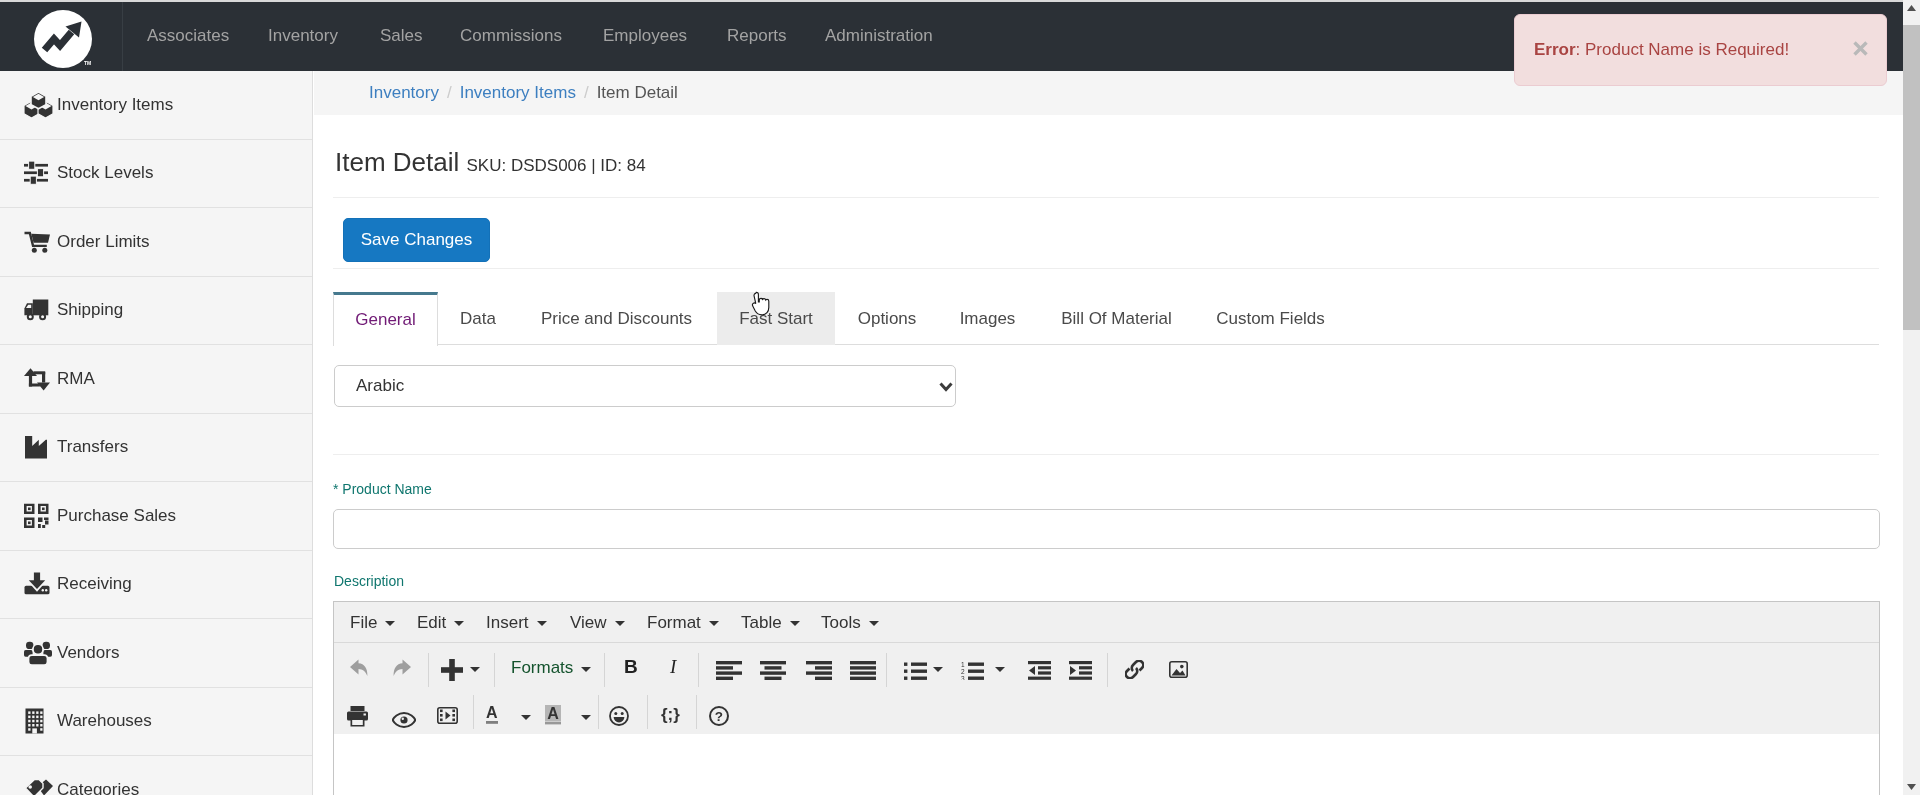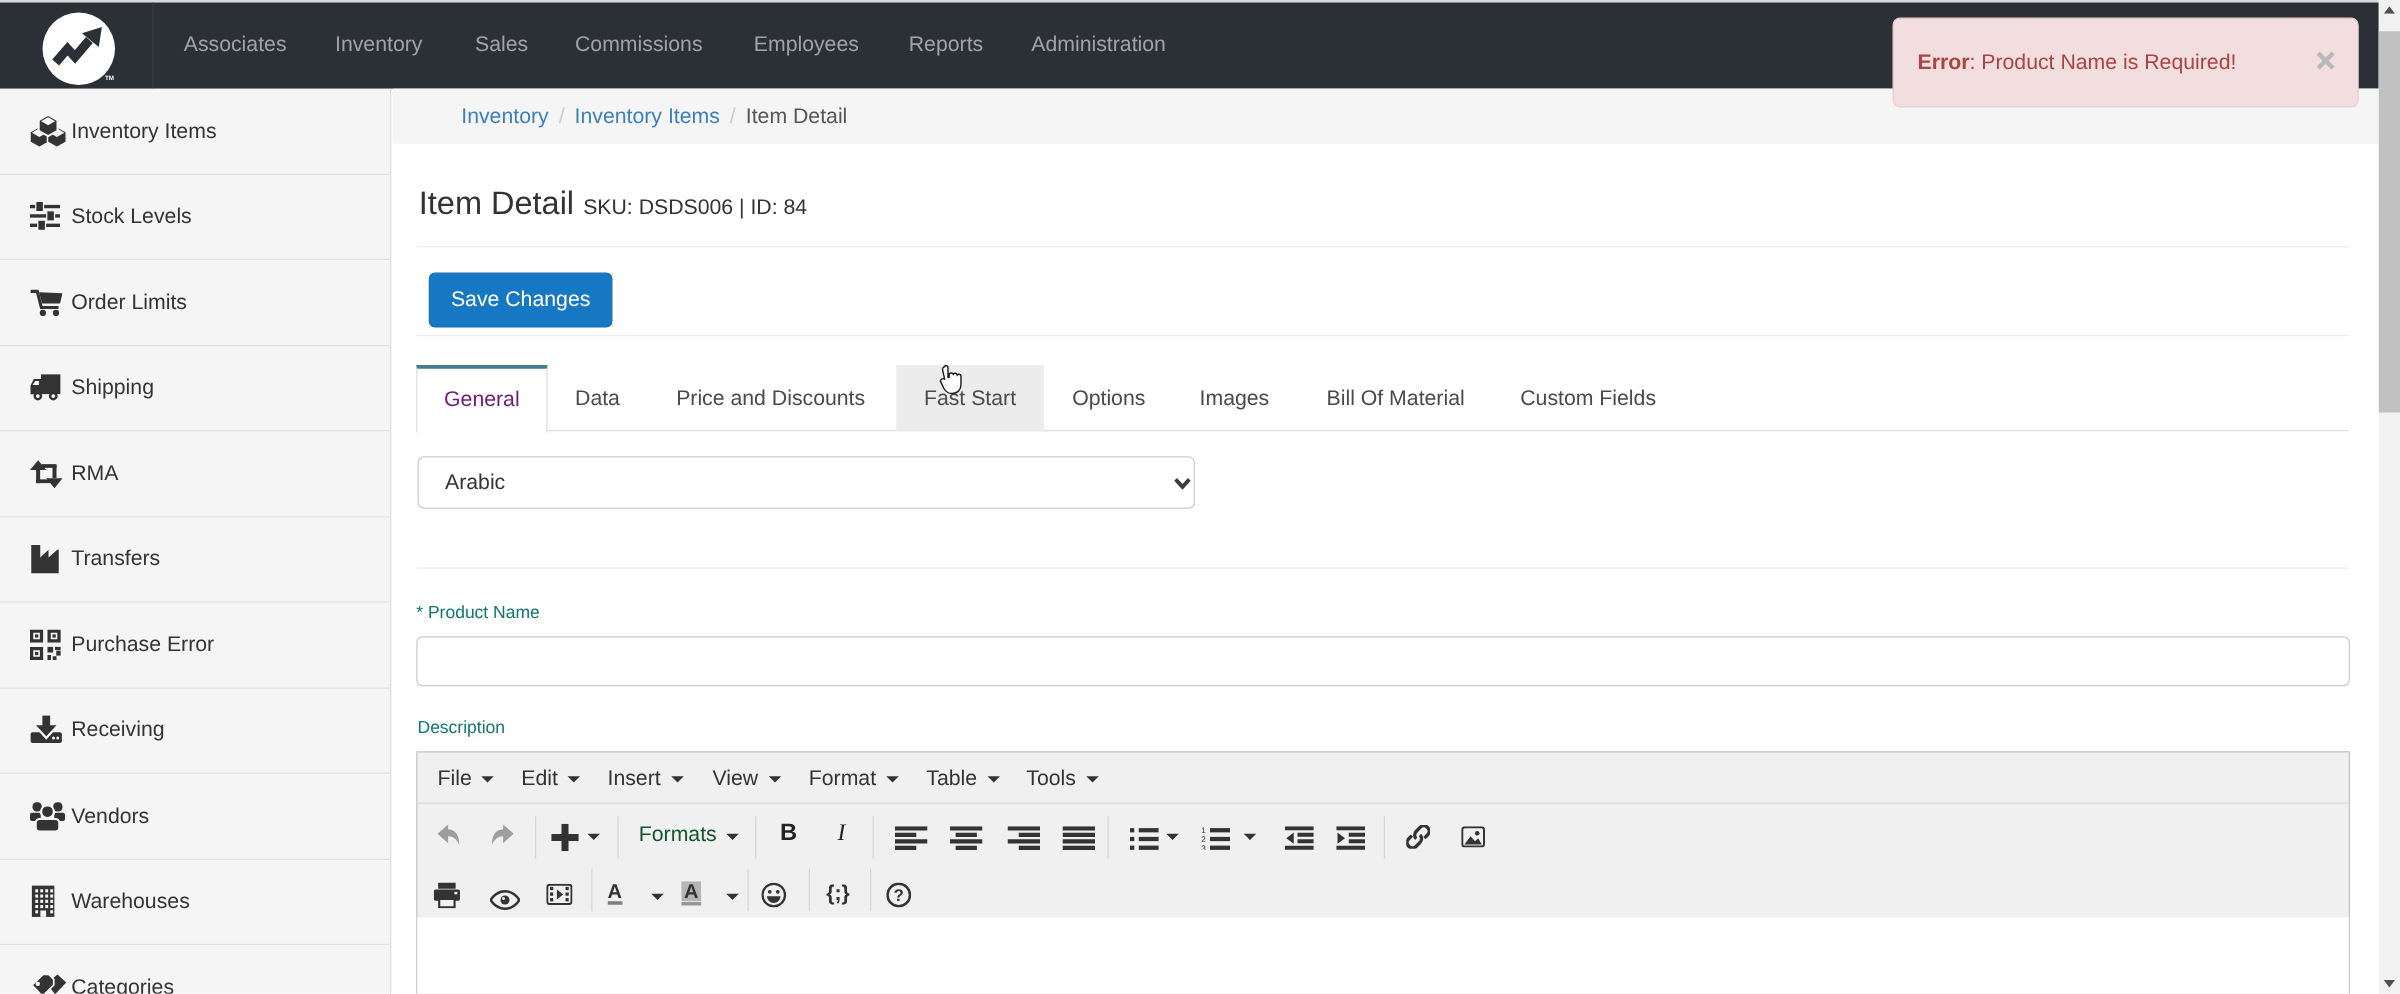--- a/index.html
+++ b/index.html
@@ -157,21 +157,21 @@
 <path d="M14,0 h10.5 v10.5 h-10.5 z M16.6,2.6 v5.3 h5.3 v-5.3 z" fill-rule="evenodd"></path>
 <rect x="18" y="4" width="2.6" height="2.6"></rect>
 <path d="M0,14 h10.5 v10.5 h-10.5 z M2.6,16.6 v5.3 h5.3 v-5.3 z" fill-rule="evenodd"></path>
 <rect x="4" y="18" width="2.6" height="2.6"></rect>
 <rect x="14" y="14" width="4.5" height="4.5"></rect>
           <rect x="20" y="14" width="4.5" height="2.5"></rect>
 <rect x="21" y="17" width="3.5" height="4"></rect>
           <rect x="14" y="20.5" width="2.8" height="4"></rect>
 <rect x="18.2" y="21.5" width="3" height="3"></rect>
 </svg>
-        <span class="sbtext">Purchase Error</span>
+        <span class="sbtext">Purchase Sales</span>
       </div>
       <div class="sbitem" style="top:479.5px; height:68.5px;">
         <svg width="26" height="24" viewBox="0 0 26 24" fill="#333">
 <rect x="0.5" y="13.8" width="25" height="8.5" rx="1.6"></rect>
 <polygon points="13,19.8 5.6,11.6 20.4,11.6" fill="#f5f5f5"></polygon>
 <rect x="9.9" y="0.5" width="6.2" height="9"></rect>
 <polygon points="13,17 4.8,8.2 21.2,8.2"></polygon>
 <circle cx="18.8" cy="18.3" r="1.2" fill="#f5f5f5"></circle>
           <circle cx="22.2" cy="18.3" r="1.2" fill="#f5f5f5"></circle>
 </svg>

